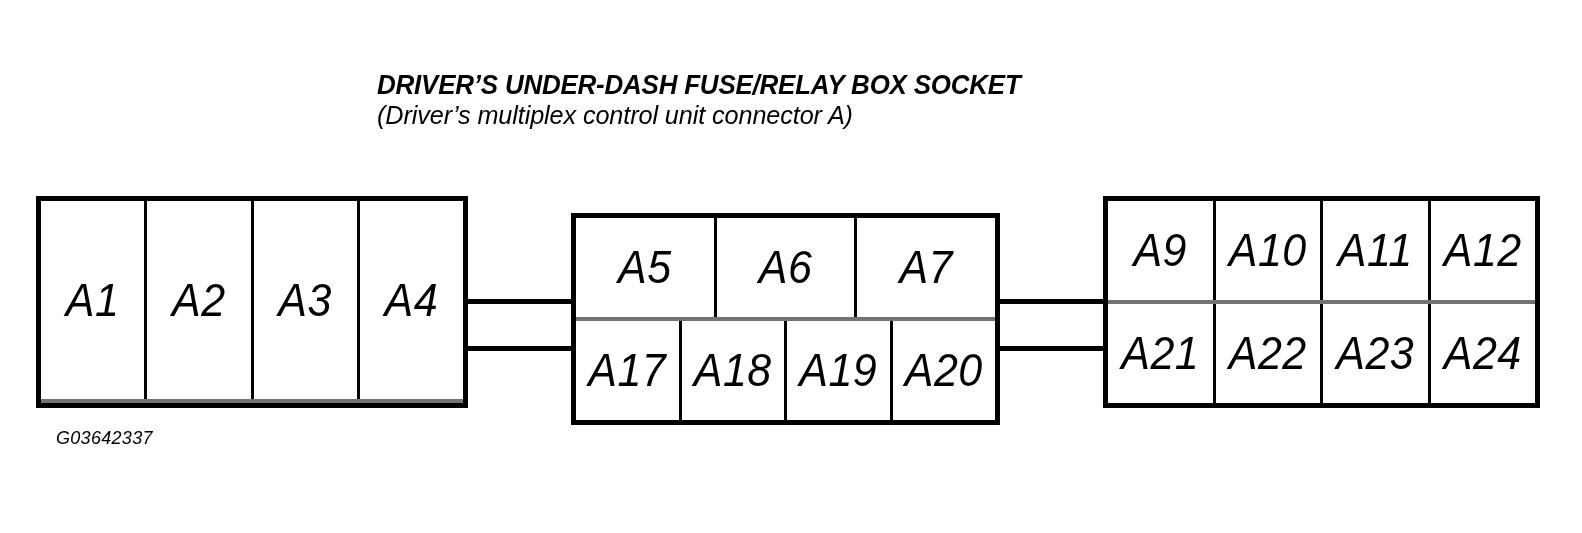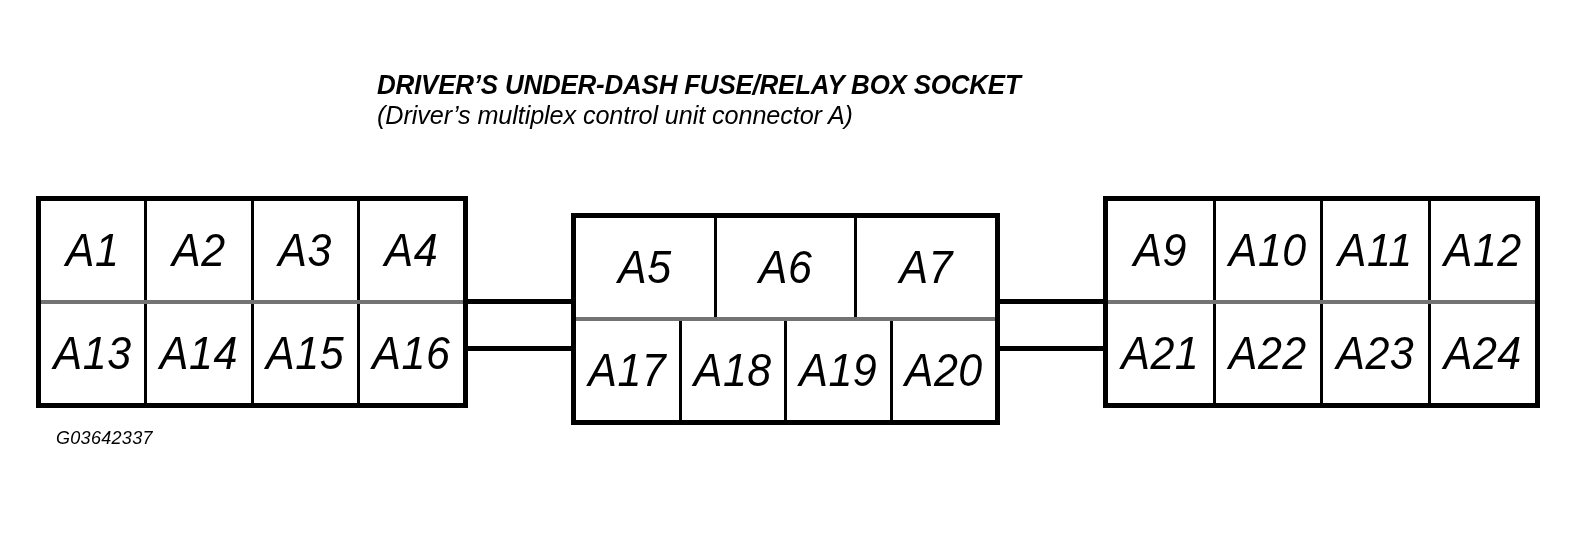--- a/index.html
+++ b/index.html
@@ -130,34 +130,20 @@
           <div class="cell">
             <span class="cell-label">A2</span>
           </div>
           <div class="cell">
             <span class="cell-label">A3</span>
           </div>
           <div class="cell">
             <span class="cell-label">A4</span>
           </div>
         </div>
-        <div class="block-row">
-          <div class="cell">
-            <span class="cell-label">A13</span>
-          </div>
-          <div class="cell">
-            <span class="cell-label">A14</span>
-          </div>
-          <div class="cell">
-            <span class="cell-label">A15</span>
-          </div>
-          <div class="cell">
-            <span class="cell-label">A16</span>
-          </div>
-        </div>
       </div>
       <div class="block" style="left: 571px; top: 196px; width: 429px; height: 212px; margin-top: 17px;">
         <div class="block-row row-top">
           <div class="cell">
             <span class="cell-label">A5</span>
           </div>
           <div class="cell">
             <span class="cell-label">A6</span>
           </div>
           <div class="cell">

